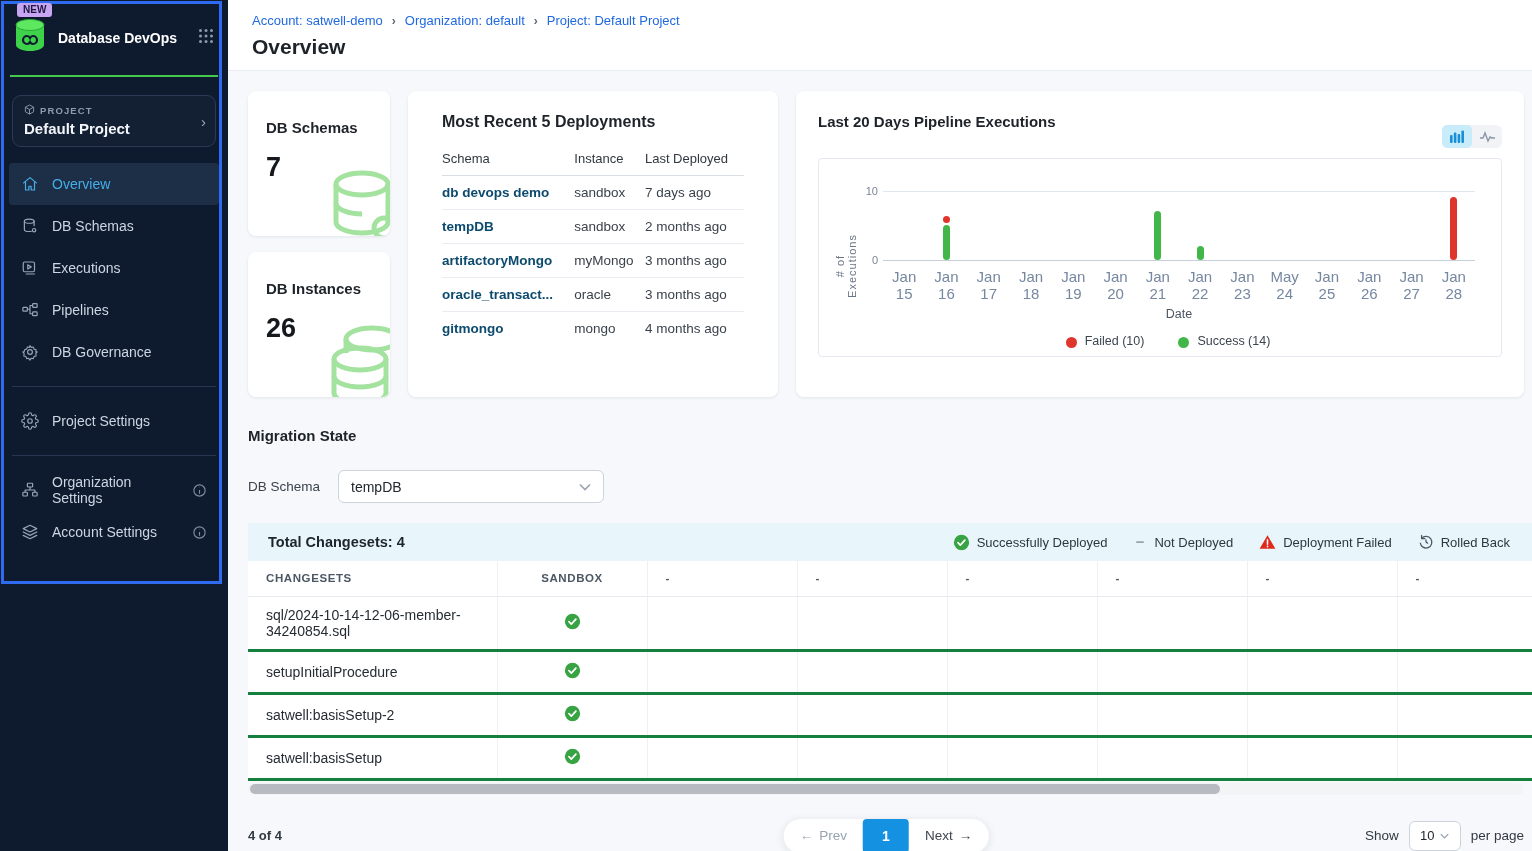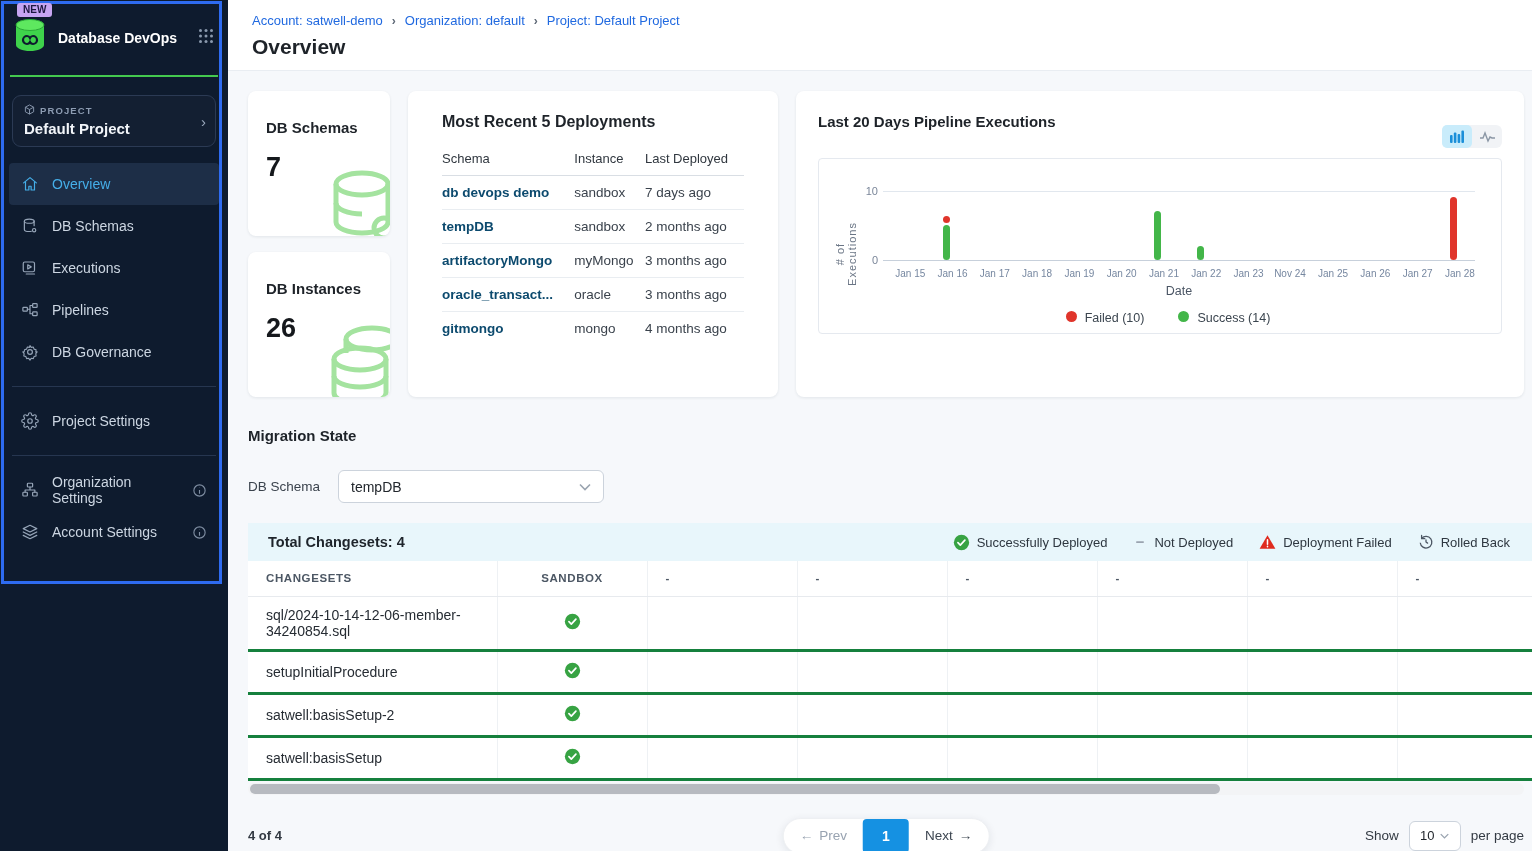--- a/index.html
+++ b/index.html
@@ -66,24 +66,24 @@
   .y-ticks { width:22px; position:relative; height:78px; font-size:11px; color:#7a8699; }
   .y-ticks .t10 { position:absolute; top:2px; right:5px; }
   .y-ticks .t0 { position:absolute; bottom:-5px; right:5px; }
   .bars-area { flex:1; position:relative; height:78px; border-bottom:1px solid #c7d0db; }
   .gridline { position:absolute; left:0; right:0; top:8px; border-top:1px solid #e1e7ee; }
   .bars-row { position:absolute; left:0; right:0; bottom:0; top:0; display:flex; }
   .bar-cell { flex:1; display:flex; flex-direction:column; justify-content:flex-end; align-items:center; }
   .bar { width:7px; border-radius:3.5px; }
   .bar + .bar { margin-top:0; }
   .x-labels { display:flex; margin-left:22px; margin-top:7px; }
-  .x-labels div { flex:1; text-align:right; font-size:10px; color:#7687a0; }
+  .x-labels div { flex:1; text-align:center; font-size:15px; color:#7687a0; }
   .x-axis-title { text-align:center; font-size:12.5px; color:#4a5564; margin-top:5px; margin-left:22px; }
   .chart-legend { display:flex; justify-content:center; gap:34px; margin-top:13px; }
-  .chart-legend .li { display:flex; align-items:flex-start; gap:8px; font-size:12.5px; color:#3b454f; }
+  .chart-legend .li { display:flex; align-items:flex-end; gap:8px; font-size:12.5px; color:#3b454f; }
   .chart-legend .dot { width:11px; height:11px; border-radius:50%; }
 
   
   .migration-title { font-size:15px; font-weight:bold; color:#1e2329; margin-top:30px; }
   .schema-row { display:flex; align-items:center; gap:18px; margin-top:26px; }
   .schema-label { font-size:13.5px; color:#3b434d; }
   .schema-select { width:266px; height:33px; border:1px solid #ccd3dc; border-radius:6px; background:#fff; display:flex; align-items:center; padding:0 12px; font-size:14px; color:#22272d; cursor:pointer; }
   .schema-select .chev { margin-left:auto; color:#9aa4b0; display:flex; }
   .cs-wrap { margin-top:20px; }
   .cs-header { background:#e8f6fb; height:38px; display:flex; align-items:center; padding:0 22px 0 20px; }
@@ -395,21 +395,21 @@
               <div class="x-labels" id="x-labels">
                   <div>Jan 15</div>
                   <div>Jan 16</div>
                   <div>Jan 17</div>
                   <div>Jan 18</div>
                   <div>Jan 19</div>
                   <div>Jan 20</div>
                   <div>Jan 21</div>
                   <div>Jan 22</div>
                   <div>Jan 23</div>
-                  <div>Nov 24</div>
+                  <div>May 24</div>
                   <div>Jan 25</div>
                   <div>Jan 26</div>
                   <div>Jan 27</div>
                   <div>Jan 28</div>
                 </div>
               <div class="x-axis-title">Date</div>
               <div class="chart-legend" id="chart-legend">
                   <span class="li">
                     <span class="dot" style="background:#e0352b"></span>
                     <span>Failed (10)</span>

